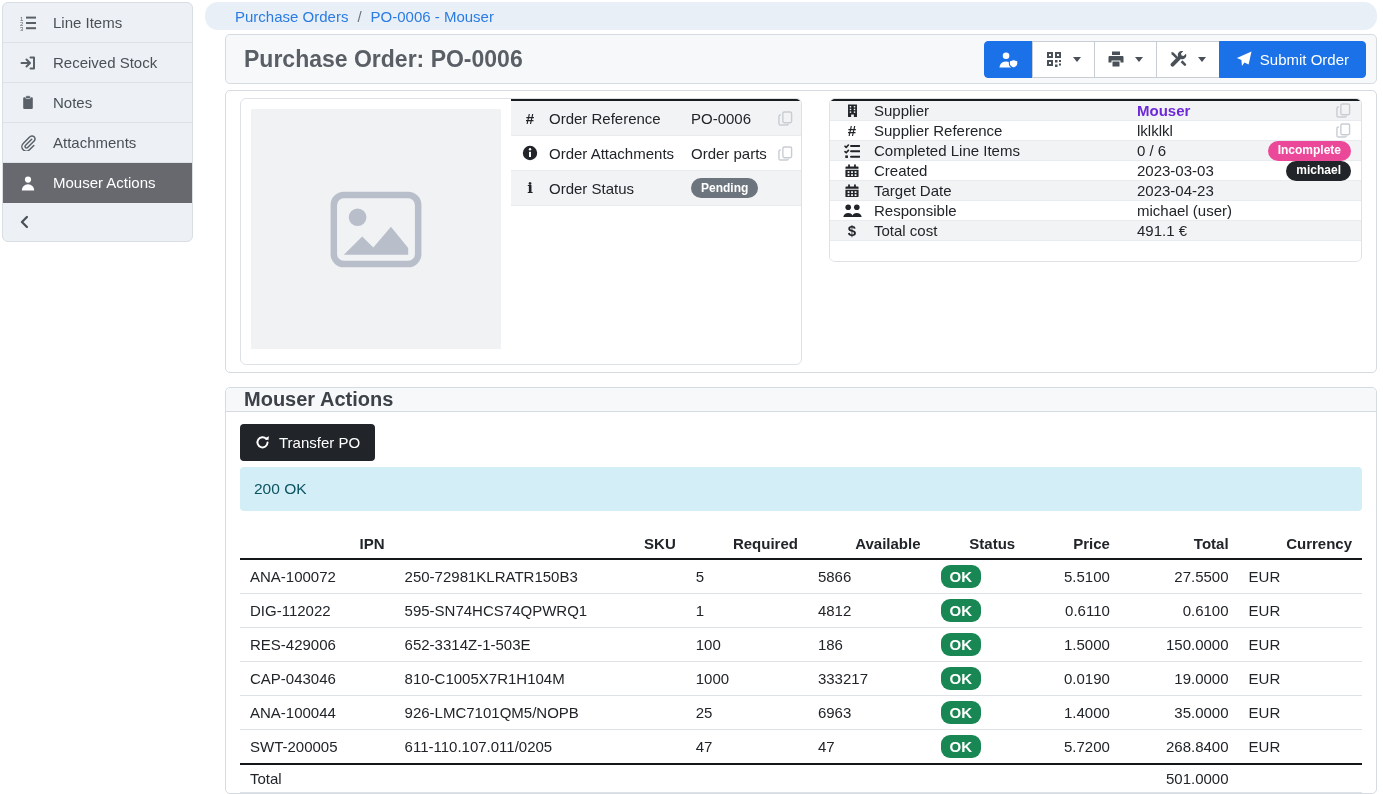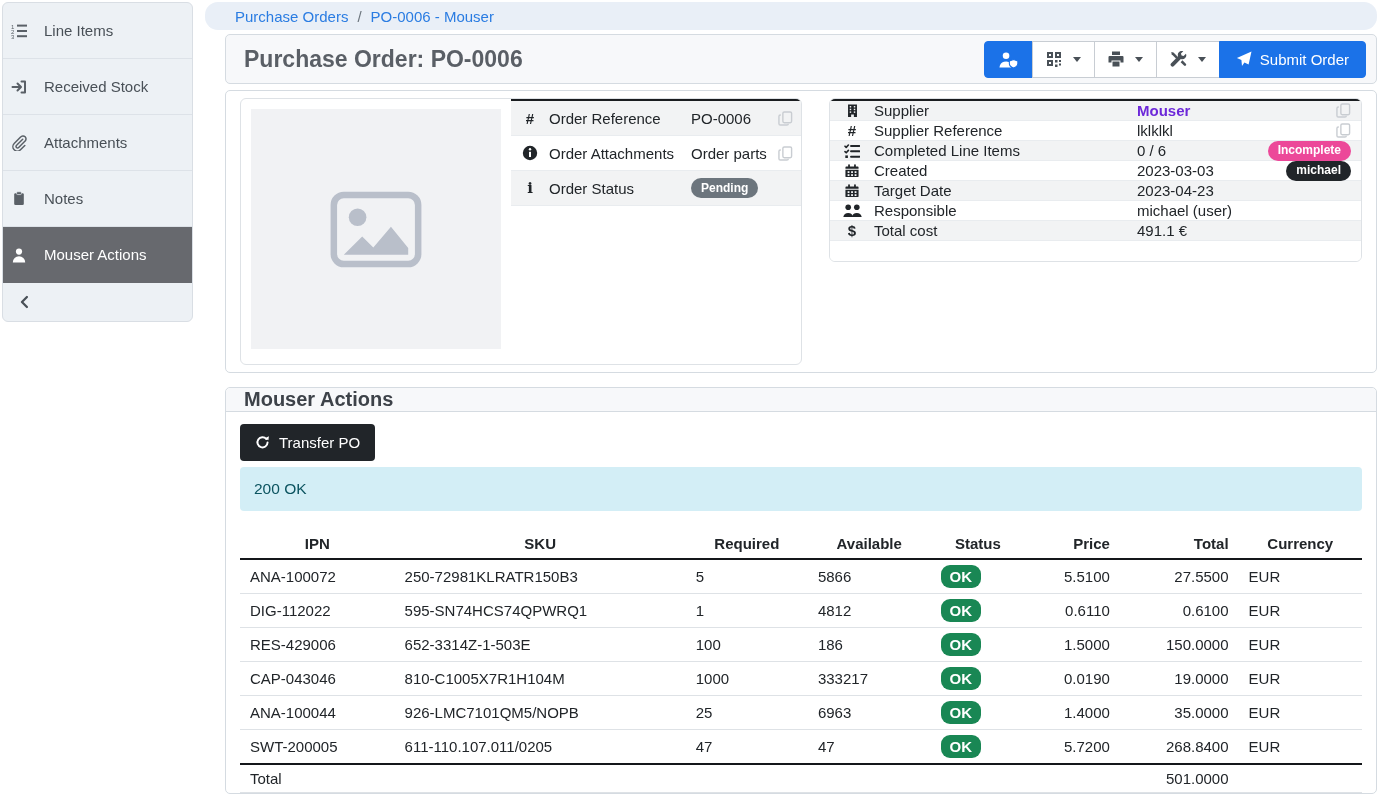--- a/index.html
+++ b/index.html
@@ -3,21 +3,21 @@
 <meta charset="utf-8">
 <style>
   * { margin:0; padding:0; box-sizing:border-box; }
   html,body { width:1383px; height:794px; overflow:hidden; background:#fff;
               font-family:"Liberation Sans", sans-serif; color:#212529; }
   .app { display:flex; width:100%; height:100%; }
 
   
   .sidebar { width:191px; margin:2px 0 0 2px; align-self:flex-start;
              background:#edf1f5; border:1px solid #d9dee4; border-radius:6px; overflow:hidden; }
-  .side-item { height:56px; display:flex; align-items:center; gap:15px; padding:0 6px;
+  .side-item { height:40px; display:flex; align-items:center; gap:15px; padding:0 15px;
                font-size:15px; color:#495057; border-bottom:1px solid #dde2e8; cursor:pointer; }
   .side-item .icon { width:20px; display:flex; justify-content:center; color:#5a6067; }
   .side-item.active { background:#67696e; color:#fff; border-color:#67696e; }
   .side-item.active .icon { color:#fff; }
   .collapse-row { height:38px; display:flex; align-items:center; padding:0 15px; color:#495057; cursor:pointer; }
 
   
   .main { flex:1; margin:2px 6px 0 12px; display:flex; flex-direction:column; }
   .breadcrumb-bar { height:28px; background:#e9eff7; border-radius:13px; display:flex;
                     align-items:center; gap:9px; padding:0 30px; font-size:15px; margin-bottom:4px; }
@@ -78,21 +78,21 @@
                     display:flex; align-items:center; padding:0 18px;
                     font-size:20px; font-weight:700; color:#3d4249; border-radius:5px 5px 0 0; }
   .actions-body { padding:12px 14px 8px; }
   .transfer-btn { background:#212529; border:none; color:#fff; height:37px; border-radius:4px;
                   padding:0 15px; font-size:15px; display:inline-flex; align-items:center; gap:9px;
                   cursor:pointer; font-family:inherit; }
   .alert-info { margin-top:6px; background:#d3eef6; color:#0c5460; border-radius:4px;
                 padding:13px 14px; font-size:15.5px; }
 
   table.data-table { width:100%; border-collapse:collapse; margin-top:18px; font-size:15px; }
-  .data-table th { text-align:center; font-weight:600; padding:6px 10px; border-bottom:2px solid #14171a; }
+  .data-table th { text-align:right; font-weight:600; padding:6px 10px; border-bottom:2px solid #14171a; }
   .data-table td { padding:5px 10px; border-bottom:1px solid #dee2e6; }
   .data-table tbody tr:last-child td { border-bottom:2px solid #14171a; }
   .data-table .al-r { text-align:right; }
   .ok-badge { display:inline-block; background:#198754; color:#fff; font-size:15px; font-weight:700;
               padding:3px 9px; border-radius:9px; }
   .icon svg, .icon-cell svg, .copy-btn svg { display:block; }
 </style>
 </head>
 <body>
 
@@ -117,34 +117,34 @@
           <span class="icon">
             <svg viewBox="0 0 16 16" width="16" height="16" fill="none" stroke="currentColor" stroke-width="2" stroke-linecap="round" stroke-linejoin="round">
               <path d="M1.5 8h8M6.5 4.5L10 8l-3.5 3.5"></path>
               <path d="M10.5 2.5h3.5v11h-3.5"></path>
             </svg>
           </span>
           <span>Received Stock</span>
         </div>
         <div class="side-item">
           <span class="icon">
-            <svg viewBox="0 0 16 16" width="16" height="16" fill="none" stroke="currentColor" stroke-width="1.5" stroke-linecap="round">
-              <path d="M11.7 4.2L5.6 10.3a1.5 1.5 0 102.1 2.1l6.1-6.1a3 3 0 10-4.2-4.2L3.2 8.5a4.4 4.4 0 006.3 6.3l4.3-4.3"></path>
-            </svg>
-          </span>
-          <span>Attachments</span>
-        </div>
-        <div class="side-item">
-          <span class="icon">
             <svg viewBox="0 0 16 16" width="14" height="15" fill="currentColor">
               <rect x="2.5" y="2" width="11" height="13.5" rx="1.5"></rect>
               <rect x="5.3" y="0.3" width="5.4" height="3.2" rx="1" stroke="#edf1f5" stroke-width="0.8"></rect>
             </svg>
           </span>
           <span>Notes</span>
+        </div>
+        <div class="side-item">
+          <span class="icon">
+            <svg viewBox="0 0 16 16" width="16" height="16" fill="none" stroke="currentColor" stroke-width="1.5" stroke-linecap="round">
+              <path d="M11.7 4.2L5.6 10.3a1.5 1.5 0 102.1 2.1l6.1-6.1a3 3 0 10-4.2-4.2L3.2 8.5a4.4 4.4 0 006.3 6.3l4.3-4.3"></path>
+            </svg>
+          </span>
+          <span>Attachments</span>
         </div>
         <div class="side-item active">
           <span class="icon">
             <svg viewBox="0 0 16 16" width="16" height="16" fill="currentColor">
               <circle cx="8" cy="4.6" r="3.1"></circle>
               <path d="M1.8 15.5a6.2 6.2 0 0112.4 0z"></path>
             </svg>
           </span>
           <span>Mouser Actions</span>
         </div>

